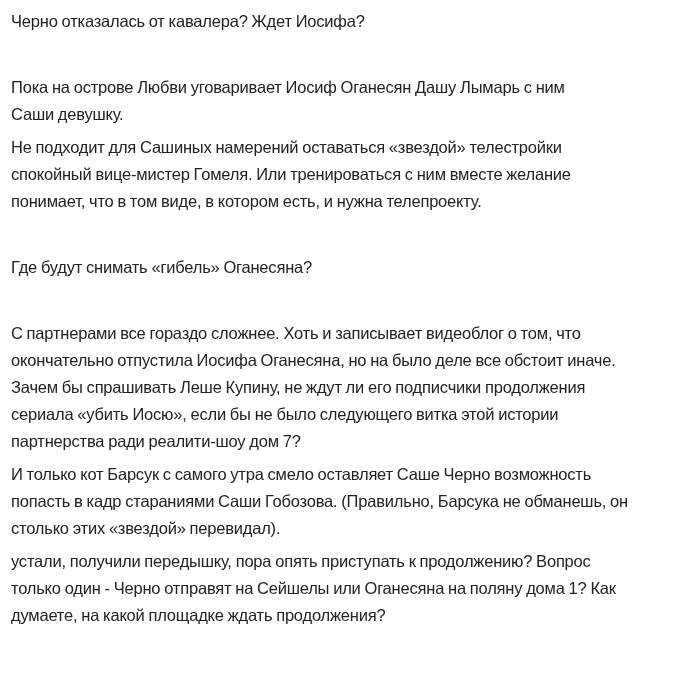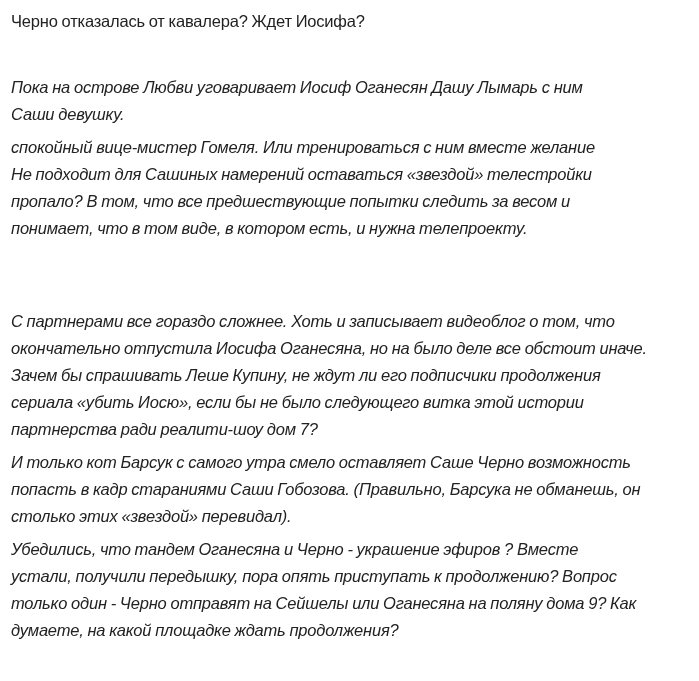--- a/index.html
+++ b/index.html
@@ -23,59 +23,57 @@
     }
     .article p {
       margin: 6px;
       white-space: nowrap;
     }
     .blank {
       height: 27px;
     }
     .line {
       display: block;
-      font-style: italic;
     }
   </style>
 </head>
 <body>
 
 <div class="article">
   <p>Черно отказалась от кавалера? Ждет Иосифа?</p>
   <div class="blank"></div>
 
   <p>
     <span class="line">Пока на острове Любви уговаривает Иосиф Оганесян Дашу Лымарь с ним</span>
     <span class="line">Саши девушку.</span>
   </p>
 
   <p>
+    <span class="line">Не подходит для Сашиных намерений оставаться «звездой» телестройки</span>
     <span class="line">спокойный вице-мистер Гомеля. Или тренироваться с ним вместе желание</span>
-    <span class="line">Не подходит для Сашиных намерений оставаться «звездой» телестройки</span>
-    <span class="line">пропало? В том, что все предшествующие попытки следить за весом и</span>
     <span class="line">понимает, что в том виде, в котором есть, и нужна телепроекту.</span>
   </p>
   <div class="blank"></div>
 
+  <p>Где будут снимать «гибель» Оганесяна?</p>
   <div class="blank"></div>
 
   <p>
     <span class="line">С партнерами все гораздо сложнее. Хоть и записывает видеоблог о том, что</span>
     <span class="line">окончательно отпустила Иосифа Оганесяна, но на было деле все обстоит иначе.</span>
     <span class="line">Зачем бы спрашивать Леше Купину, не ждут ли его подписчики продолжения</span>
     <span class="line">сериала «убить Иосю», если бы не было следующего витка этой истории</span>
     <span class="line">партнерства ради реалити-шоу дом 7?</span>
   </p>
 
   <p>
     <span class="line">И только кот Барсук с самого утра смело оставляет Саше Черно возможность</span>
     <span class="line">попасть в кадр стараниями Саши Гобозова. (Правильно, Барсука не обманешь, он</span>
     <span class="line">столько этих «звездой» перевидал).</span>
   </p>
 
   <p>
-    <span class="line">Убедились, что тандем Оганесяна и Черно - украшение эфиров ? Вместе</span>
     <span class="line">устали, получили передышку, пора опять приступать к продолжению? Вопрос</span>
-    <span class="line">только один - Черно отправят на Сейшелы или Оганесяна на поляну дома 9? Как</span>
+    <span class="line">только один - Черно отправят на Сейшелы или Оганесяна на поляну дома 1? Как</span>
     <span class="line">думаете, на какой площадке ждать продолжения?</span>
   </p>
 
 </div>
 
 </body></html>

